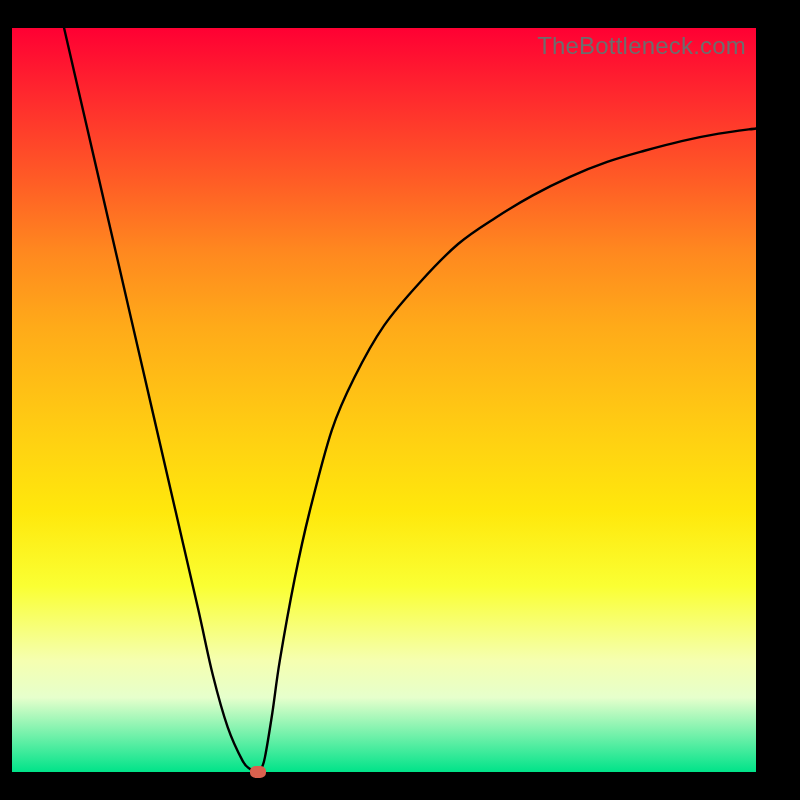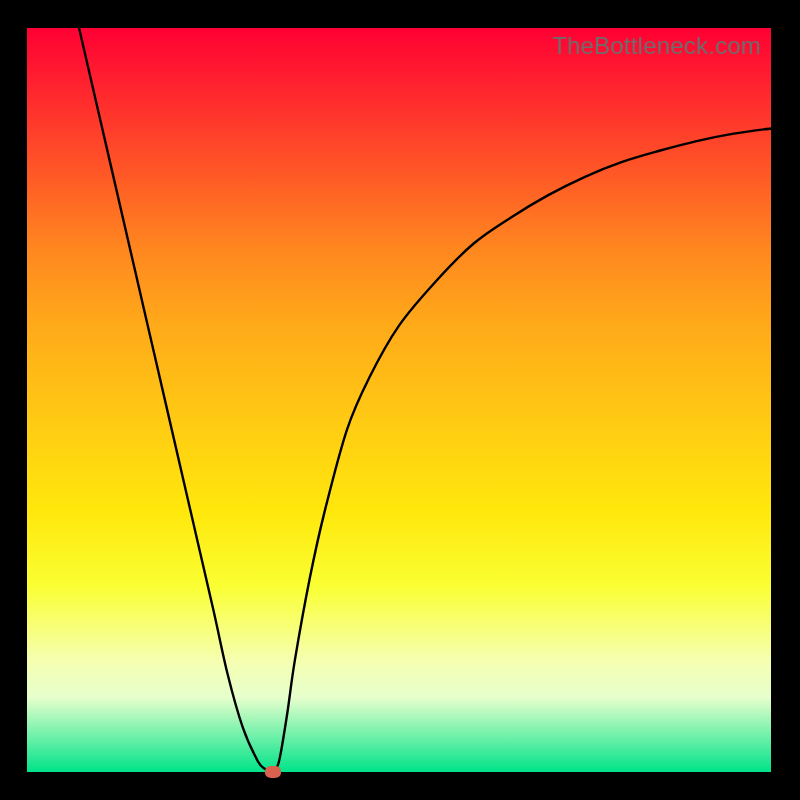--- a/index.html
+++ b/index.html
@@ -5,21 +5,21 @@
   * { margin: 0; padding: 0; box-sizing: border-box; }
   html, body { width: 800px; height: 800px; overflow: hidden; background: #000; }
   .frame {
     position: relative;
     width: 800px;
     height: 800px;
     background: #000;
   }
   .plot-area {
     position: absolute;
-    left: 27px;
+    left: 12px;
     top: 28px;
     width: 744px;
     height: 744px;
     background: linear-gradient(to bottom,
       #ff0033 0%,
       #ff2d2d 10%,
       #ff5a26 20%,
       #ff881f 30%,
       #ffaa19 40%,
       #ffd012 55%,

